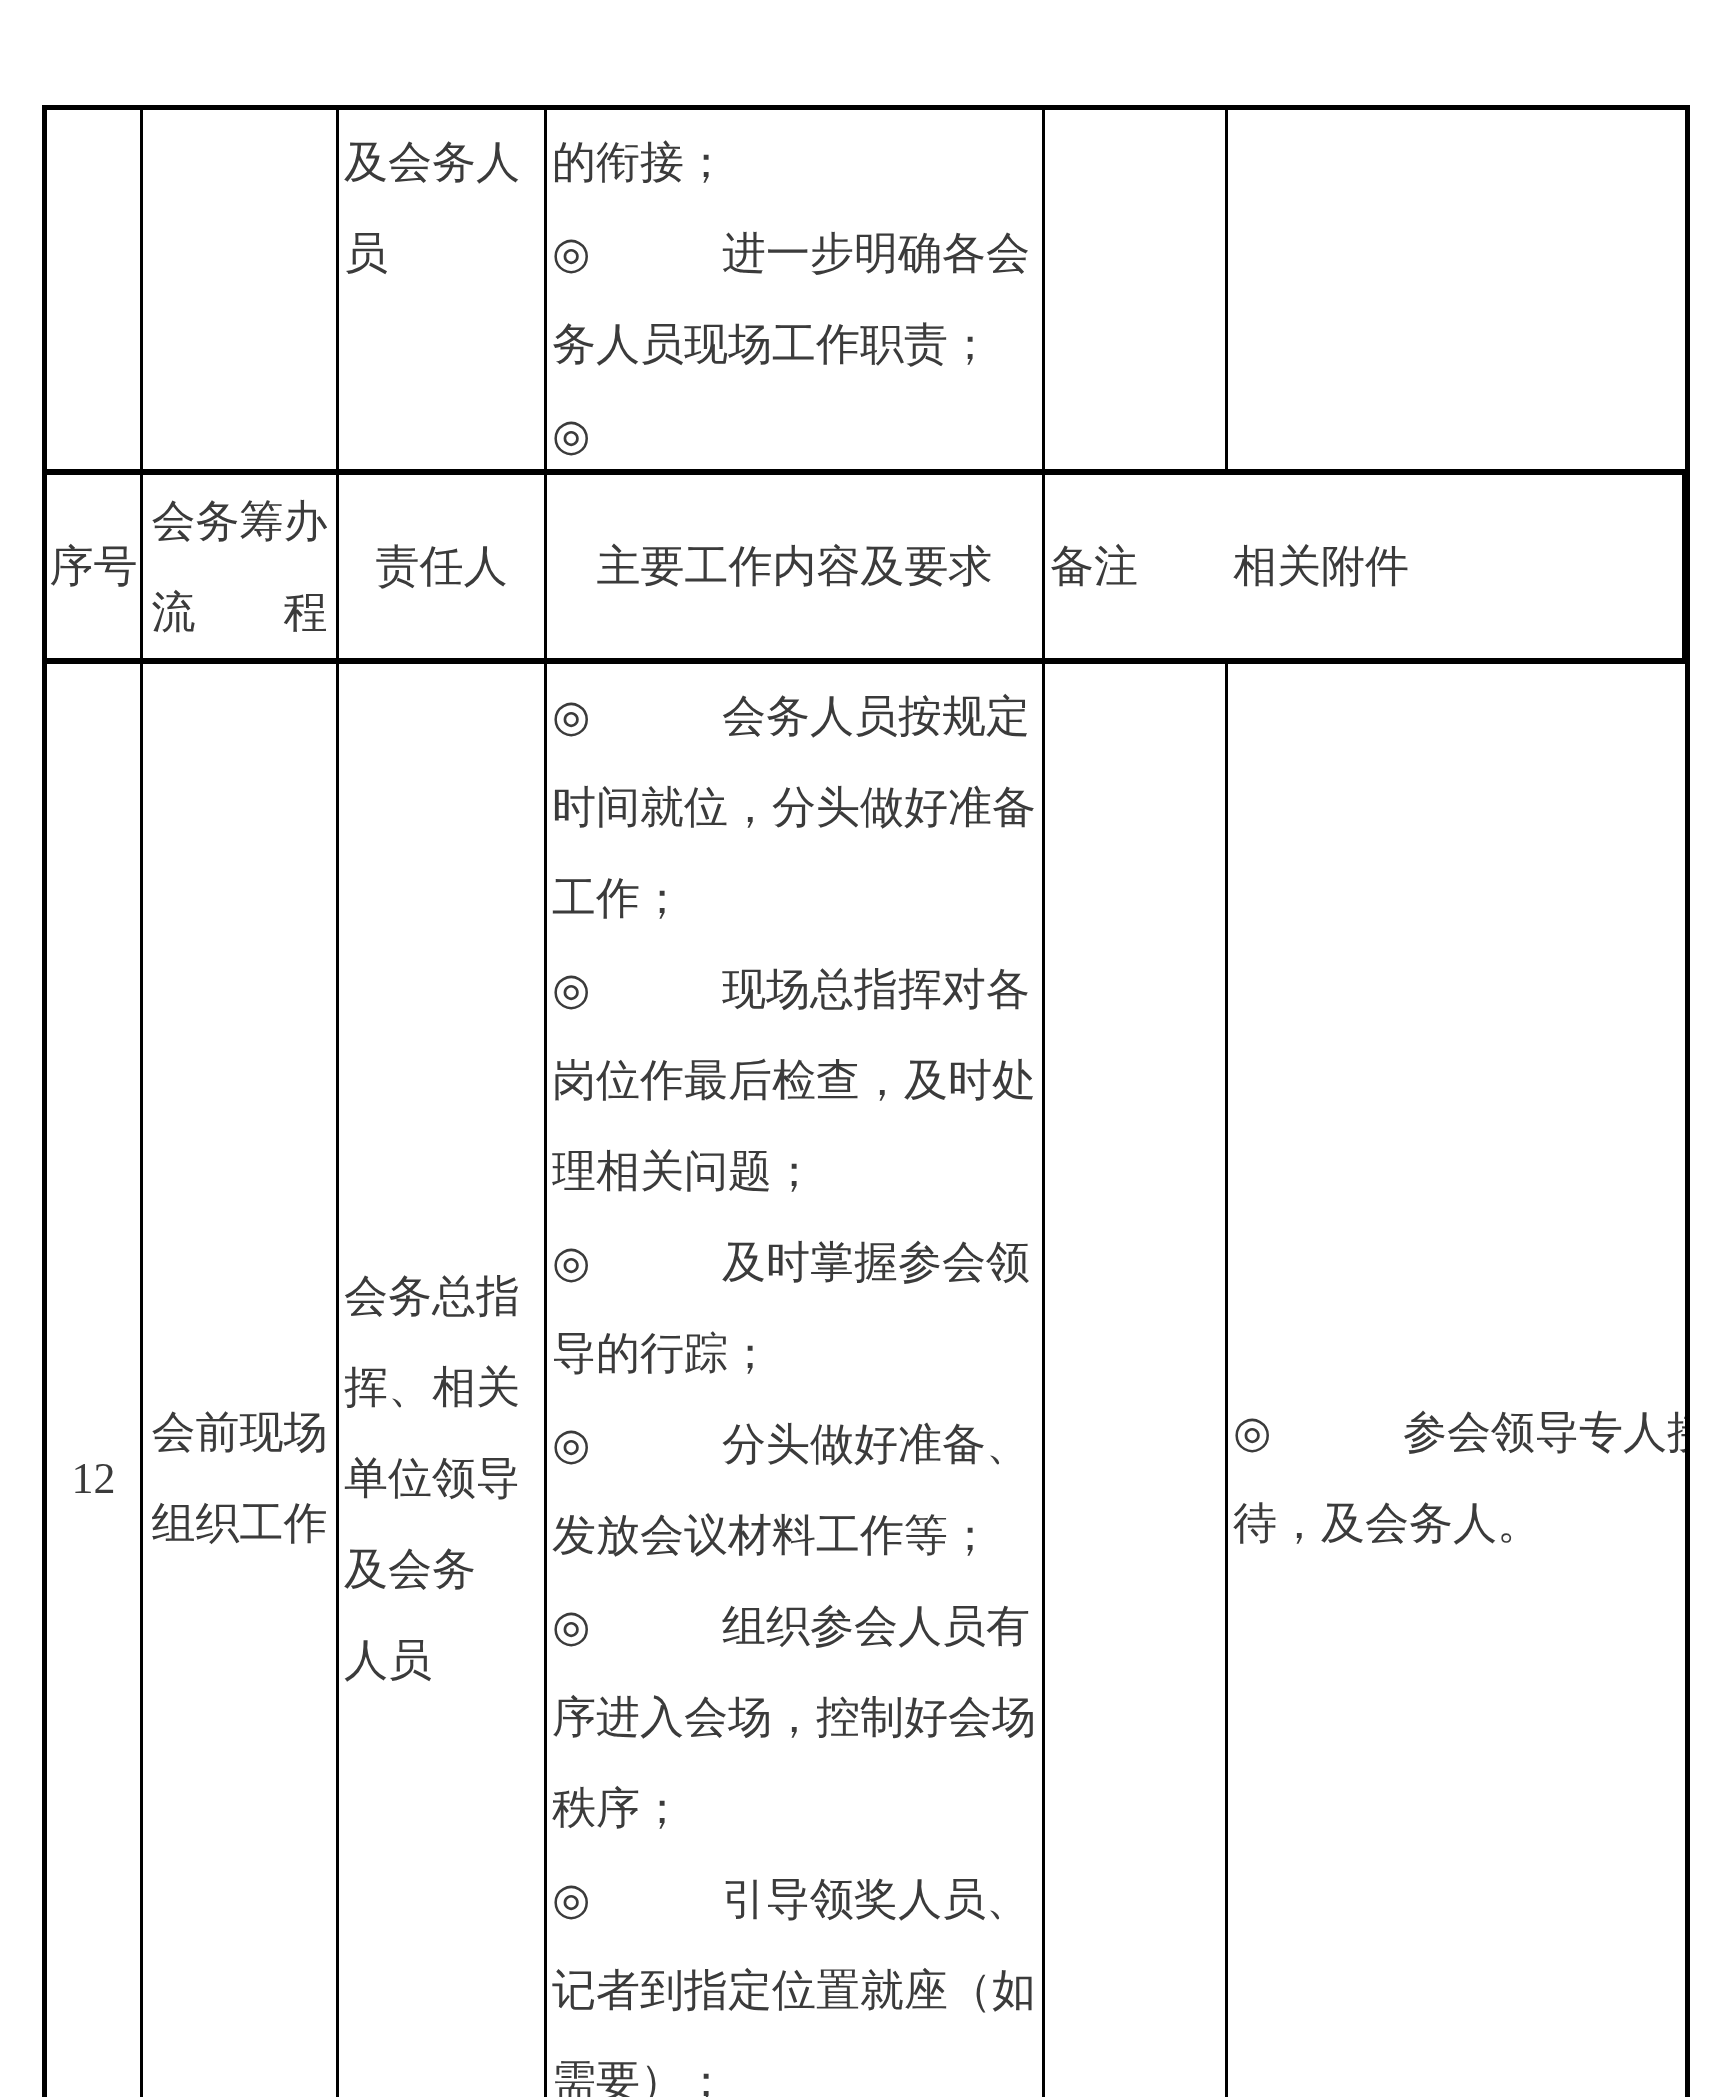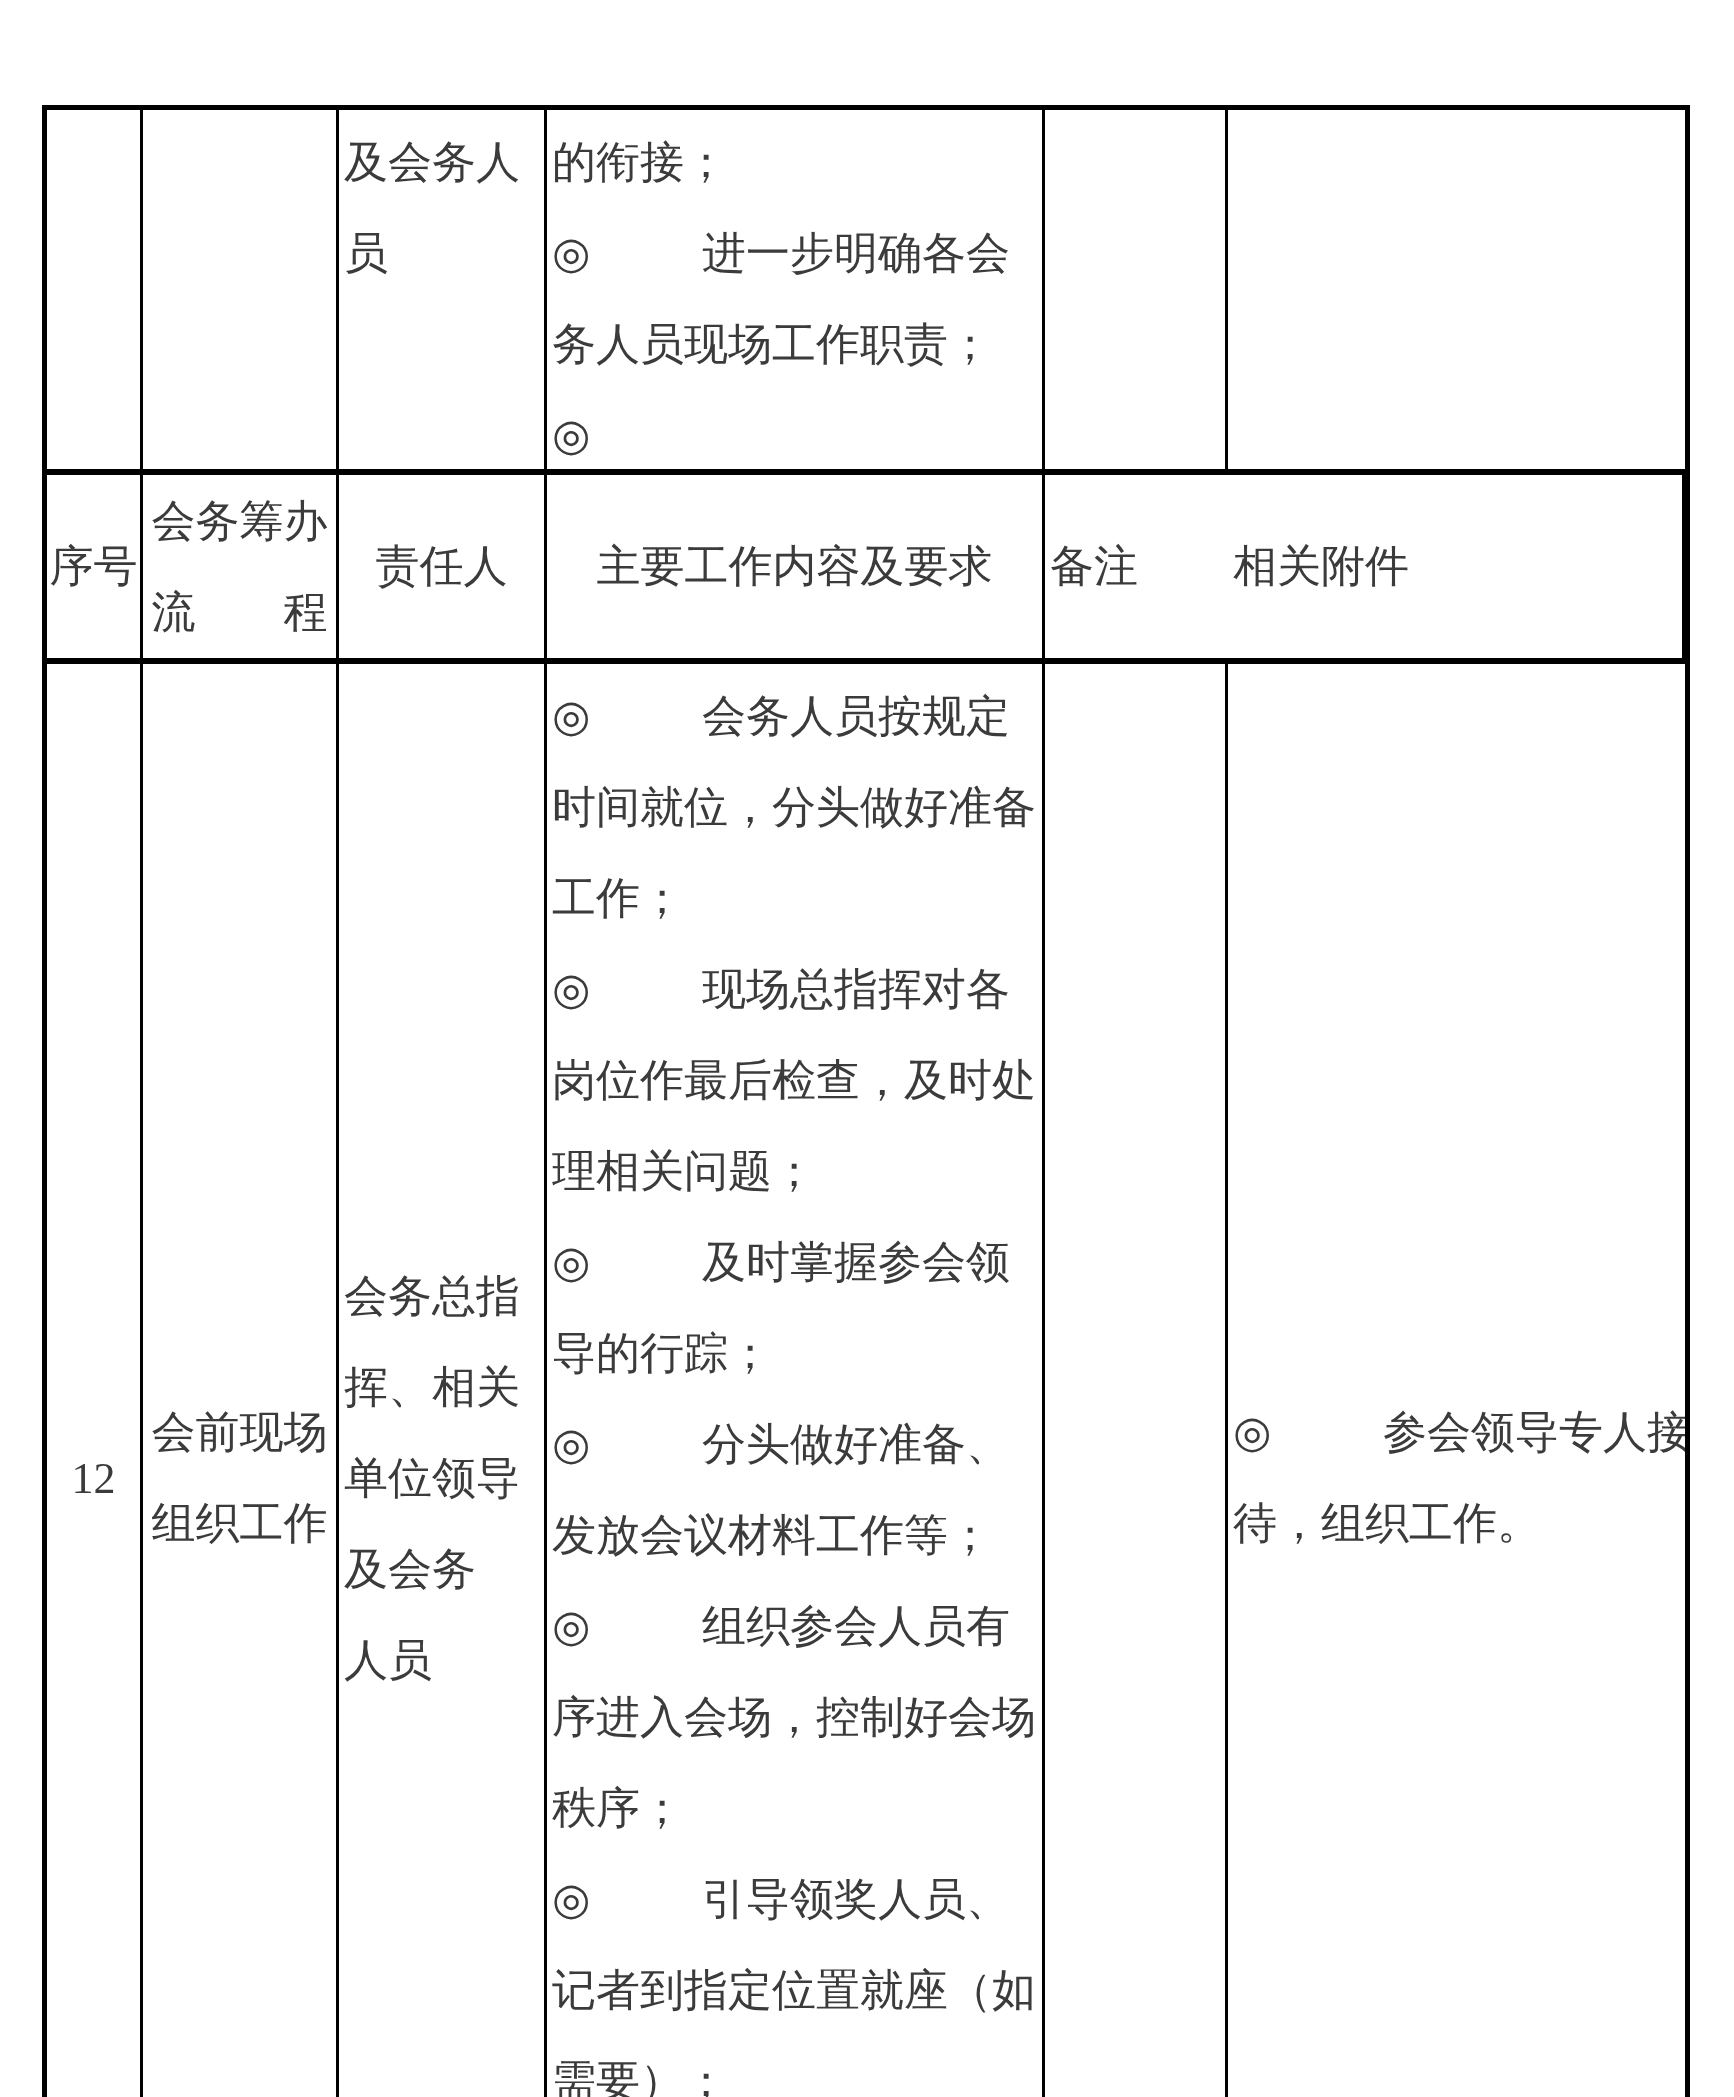--- a/index.html
+++ b/index.html
@@ -26,21 +26,21 @@
   }
   .col-last{border-right:none;}
   .row-last{border-bottom:none;}
   .v-mid{justify-content:center;}
   .h-mid{align-items:center;}
   .line{
     font-size:44px;line-height:91px;white-space:pre;
     display:flex;flex-wrap:nowrap;
   }
   .line .b{display:inline-block;width:150px;flex:none;}
-  .line .t{flex:none;white-space:pre;}
+  .line .t{flex:none;white-space:pre;margin-left:20px;}
 </style>
 </head>
 <body>
 
 <div class="tbl">
 
   <div class="cell"></div>
   <div class="cell"></div>
   <div class="cell">
       <div class="line">及会务人</div>
@@ -103,17 +103,17 @@
       <div class="line"><span class="b">◎</span><span class="t">组织参会人员有</span></div>
       <div class="line">序进入会场，控制好会场</div>
       <div class="line">秩序；</div>
       <div class="line"><span class="b">◎</span><span class="t">引导领奖人员、</span></div>
       <div class="line">记者到指定位置就座（如</div>
       <div class="line">需要）；</div>
     </div>
   <div class="cell row-last"></div>
   <div class="cell v-mid row-last col-last">
       <div class="line"><span class="b">◎</span><span class="t">参会领导专人接</span></div>
-      <div class="line">待，组织工作。</div>
+      <div class="line">待，及会务人。</div>
     </div>
 
 </div>
 
 
 </body></html>

